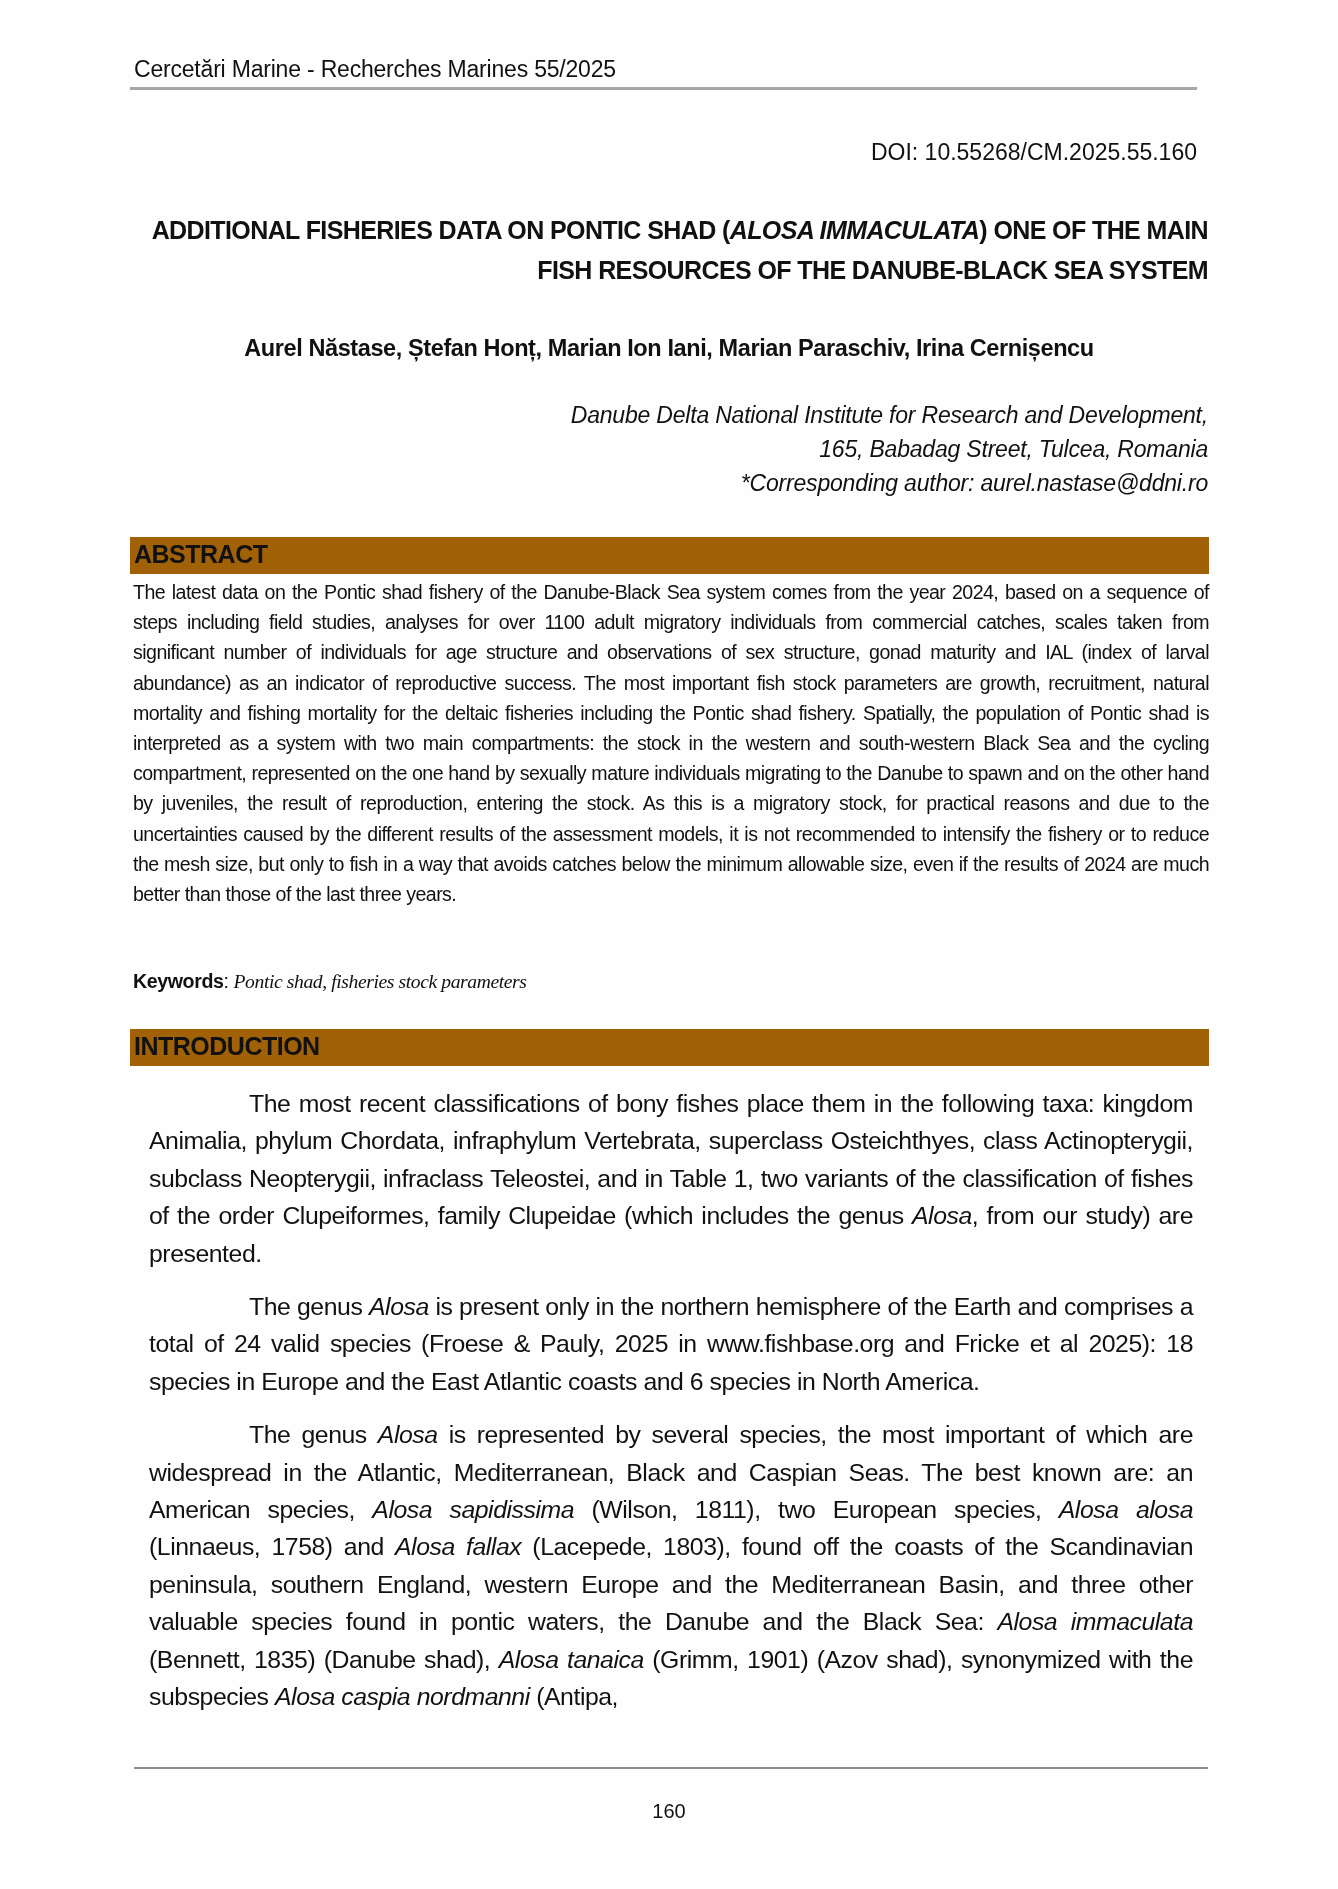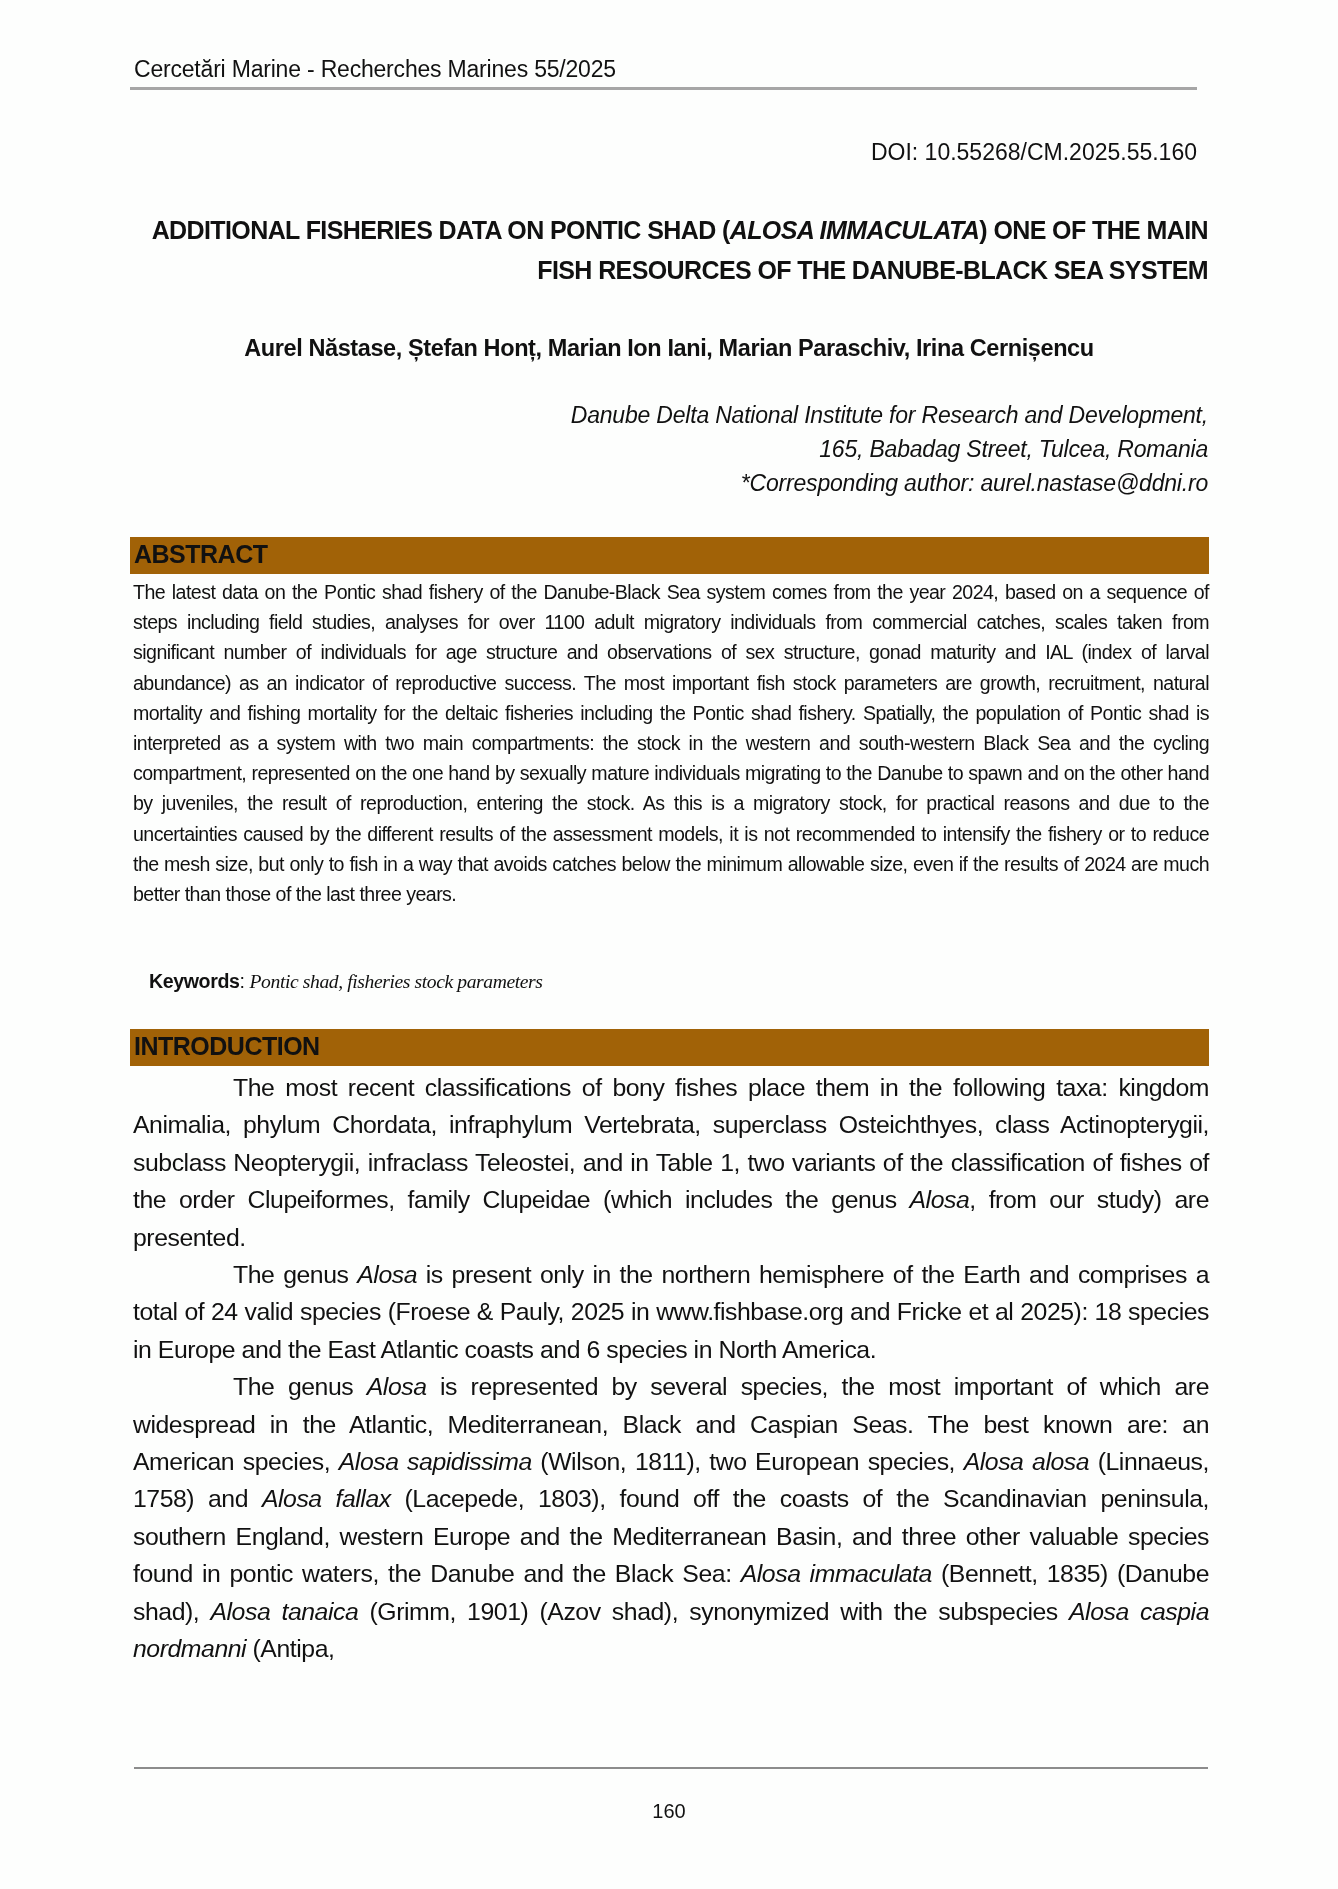--- a/index.html
+++ b/index.html
@@ -33,27 +33,27 @@
     position: absolute; left: 4px; top: 3px; font-weight: bold; font-size: 25px; letter-spacing: -0.5px;
   }
   #abstract-bar { top: 537px; }
   #intro-bar { top: 1029px; }
   #abstract-body {
     left: 133px; width: 1076px; top: 577px; font-size: 19.6px; line-height: 30.2px;
     text-align: justify; letter-spacing: -0.55px;
   }
   #abstract-body p { margin: 0; }
   #keywords { left: 133px; top: 970px; font-size: 19.6px; letter-spacing: -0.4px; }
-  #keywords b { font-weight: bold; margin-left: 16px; }
+  #keywords b { font-weight: bold; }
   #keywords i { font-style: italic; font-family: Liberation Serif, serif; }
   #intro-body {
     left: 133px; width: 1076px; top: 1069px; font-size: 24.8px; line-height: 37.4px;
     text-align: justify; letter-spacing: -0.45px;
   }
-  #intro-body p { margin: 0; text-indent: 100px; }
+  #intro-body p { margin: 16px; text-indent: 100px; }
   #intro-body i { font-style: italic; }
   #footer-rule { left: 134px; top: 1767px; width: 1074px; height: 2px; background: #8c8c8c; }
   #page-number { left: 0; width: 1338px; top: 1800px; text-align: center; font-size: 20px; }
 </style>
 </head>
 <body>
 
 <div id="running-header" class="abs">Cercetări Marine - Recherches Marines 55/2025</div>
 <div id="header-rule" class="abs"></div>
 

